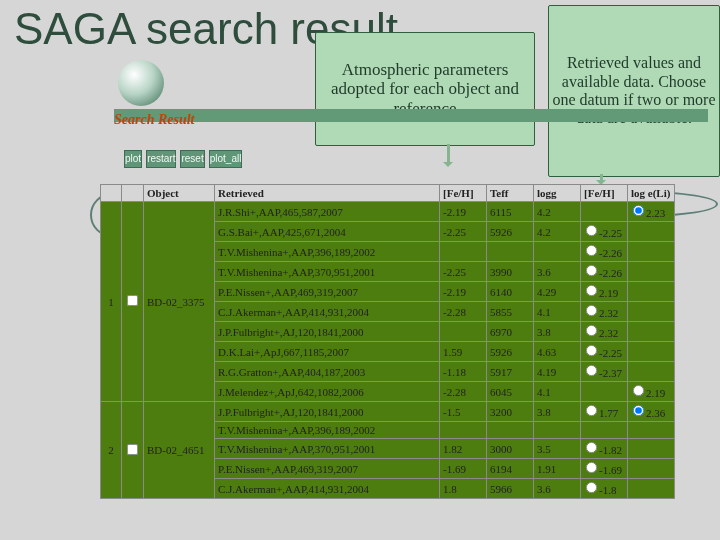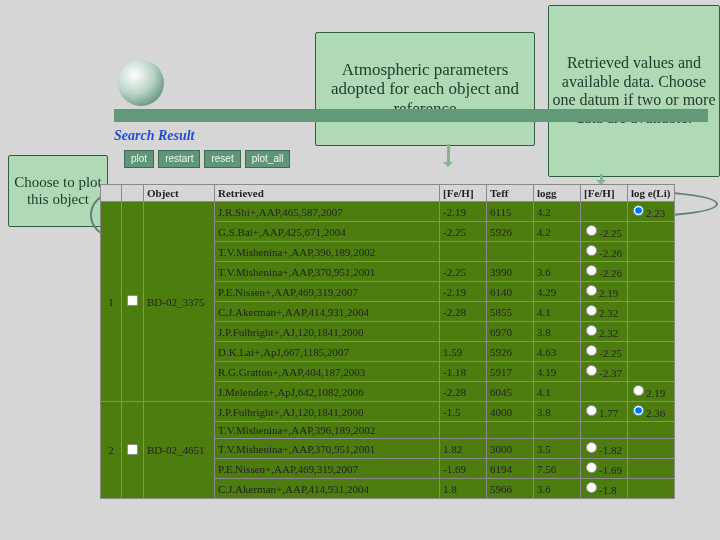--- a/index.html
+++ b/index.html
@@ -15,42 +15,42 @@
   .arrow.a2{left:600px;top:174px;width:3px;height:8px}
   .arrow.a2::after{content:"";position:absolute;left:-4px;top:6px;border:5px solid transparent;border-top-color:#85b48f}
   .arrow.a3{left:105px;top:190px;width:18px;height:3px}
   .arrow.a3::after{content:"";position:absolute;top:-4px;left:16px;border:5px solid transparent;border-left-color:#85b48f}
   .ellipse{position:absolute;border:2px solid #5e7f77;border-radius:50%}
   .ell1{left:90px;top:193px;width:40px;height:40px}
   .ell2{left:562px;top:191px;width:152px;height:22px}
 
   .panel-top{position:absolute;left:114px;top:109px;width:594px;height:13px;background:#629a78;}
   .panel-logo{position:absolute;left:118px;top:60px;width:46px;height:46px;background:radial-gradient(circle at 35% 32%,#ffffff 0%,#b8d4c6 45%,#4e7f67 90%);border-radius:50%;}
-  .panel-sr{position:absolute;left:114px;top:128px;font:italic bold 14px "Times New Roman",serif;color:#1d4ed8}
+  .panel-sr{position:absolute;left:114px;top:112px;font:italic bold 14px "Times New Roman",serif;color:#c2410c}
   .btnbar{position:absolute;left:124px;top:150px;display:flex;gap:4px}
-  .btn{background:#5f9677;color:#f1f9f4;font:10px/1 Verdana,sans-serif;padding:3px 6px;border:1px solid #3e6b54;cursor:pointer}
+  .btn{background:#5f9677;color:#f1f9f4;font:10px/1 Verdana,sans-serif;padding:3px 0;border:1px solid #3e6b54;cursor:pointer}
   .rescount{position:absolute;left:230px;top:188px;font:bold 11px serif;color:#333}
 
   table.data{position:absolute;left:100px;top:184px;border-collapse:collapse;font-size:11px;color:#222;background:#4d7c0f}
   table.data th,table.data td{border:1px solid #8a8a8a;padding:2px 3px;white-space:nowrap;text-align:left;font-family:"Times New Roman",serif}
   table.data th{font-weight:bold;background:#d6d6d6}
   table.data td.num{text-align:center;width:14px}
   table.data td.obj{width:64px}
   table.data td.ref{width:218px}
   table.data td input[type=checkbox],table.data td input[type=radio]{margin:0 1px;transform:scale(0.85)}
   .valcell{width:40px}
 </style>
 </head>
 <body>
 <div class="slide">
 
+<div class="title">SAGA search result</div>
 
 <div class="callout co1">Atmospheric parameters adopted for each object and reference</div>
 <div class="callout co2">Retrieved values and available data. Choose one datum if two or more data are available.</div>
-<div class="callout co3">Choose to plot this object</div>
 <div class="arrow a1"></div>
 <div class="arrow a2"></div>
 <div class="arrow a3"></div>
 <div class="ellipse ell1"></div>
 <div class="ellipse ell2"></div>
 
 <div class="panel-logo"></div>
 <div class="panel-top"></div>
 <div class="panel-sr">Search Result</div>
 <div class="btnbar">
@@ -158,21 +158,21 @@
           <td class="valcell">4.1</td>
           <td class="valcell"></td>
           <td class="valcell"><input type="radio" style="">2.19</td>
         </tr>
         <tr>
           <td class="num" rowspan="5">2</td>
           <td rowspan="5"><input type="checkbox" style=""></td>
           <td class="obj" rowspan="5">BD-02_4651</td>
           <td class="ref">J.P.Fulbright+,AJ,120,1841,2000</td>
           <td class="valcell">-1.5</td>
-          <td class="valcell">4000</td>
+          <td class="valcell">3200</td>
           <td class="valcell">3.8</td>
           <td class="valcell"><input type="radio" style="">1.77</td>
           <td class="valcell"><input type="radio" checked="" style="">2.36</td>
         </tr>
         <tr>
           <td class="ref">T.V.Mishenina+,AAP,396,189,2002</td>
           <td class="valcell"></td>
           <td class="valcell"></td>
           <td class="valcell"></td>
           <td class="valcell"></td>
@@ -183,21 +183,21 @@
           <td class="valcell">1.82</td>
           <td class="valcell">3000</td>
           <td class="valcell">3.5</td>
           <td class="valcell"><input type="radio" style="">-1.82</td>
           <td class="valcell"></td>
         </tr>
         <tr>
           <td class="ref">P.E.Nissen+,AAP,469,319,2007</td>
           <td class="valcell">-1.69</td>
           <td class="valcell">6194</td>
-          <td class="valcell">7.56</td>
+          <td class="valcell">1.91</td>
           <td class="valcell"><input type="radio" style="">-1.69</td>
           <td class="valcell"></td>
         </tr>
         <tr>
           <td class="ref">C.J.Akerman+,AAP,414,931,2004</td>
           <td class="valcell">1.8</td>
           <td class="valcell">5966</td>
           <td class="valcell">3.6</td>
           <td class="valcell"><input type="radio" style="">-1.8</td>
           <td class="valcell"></td>

